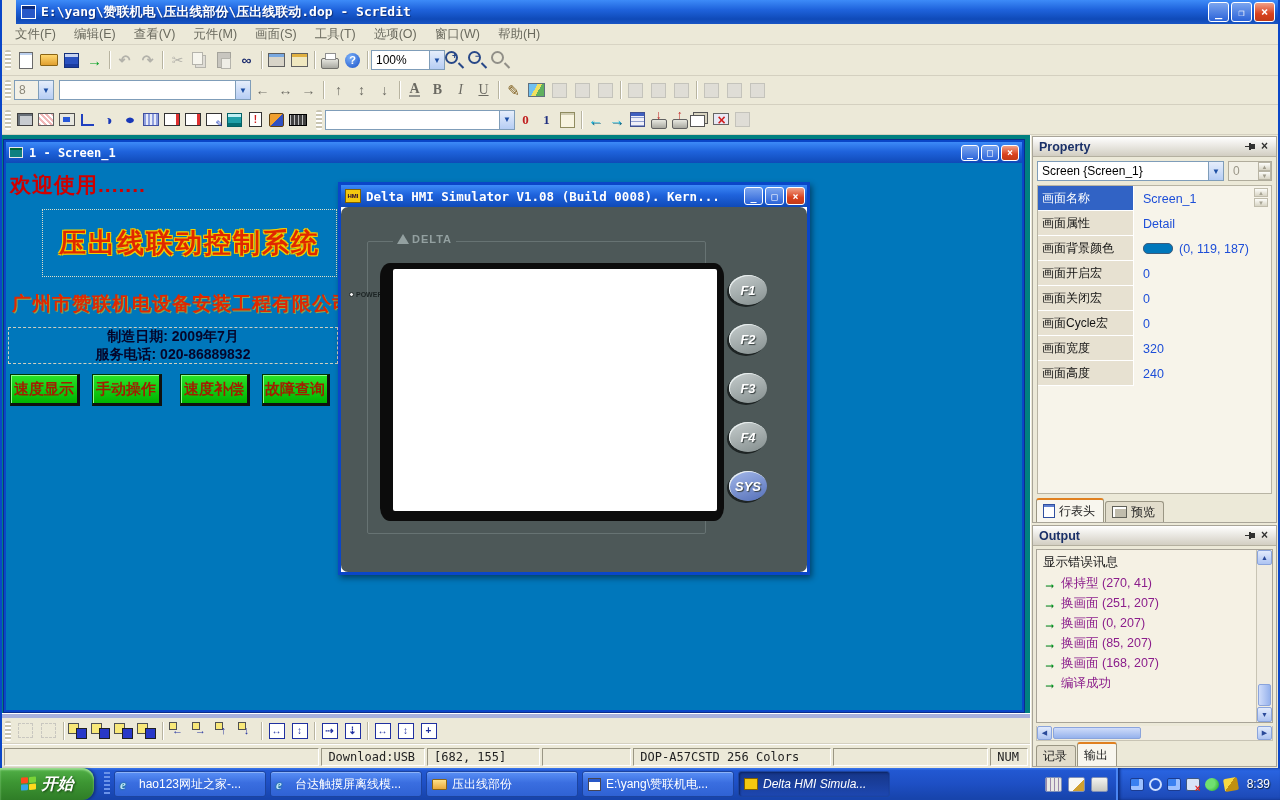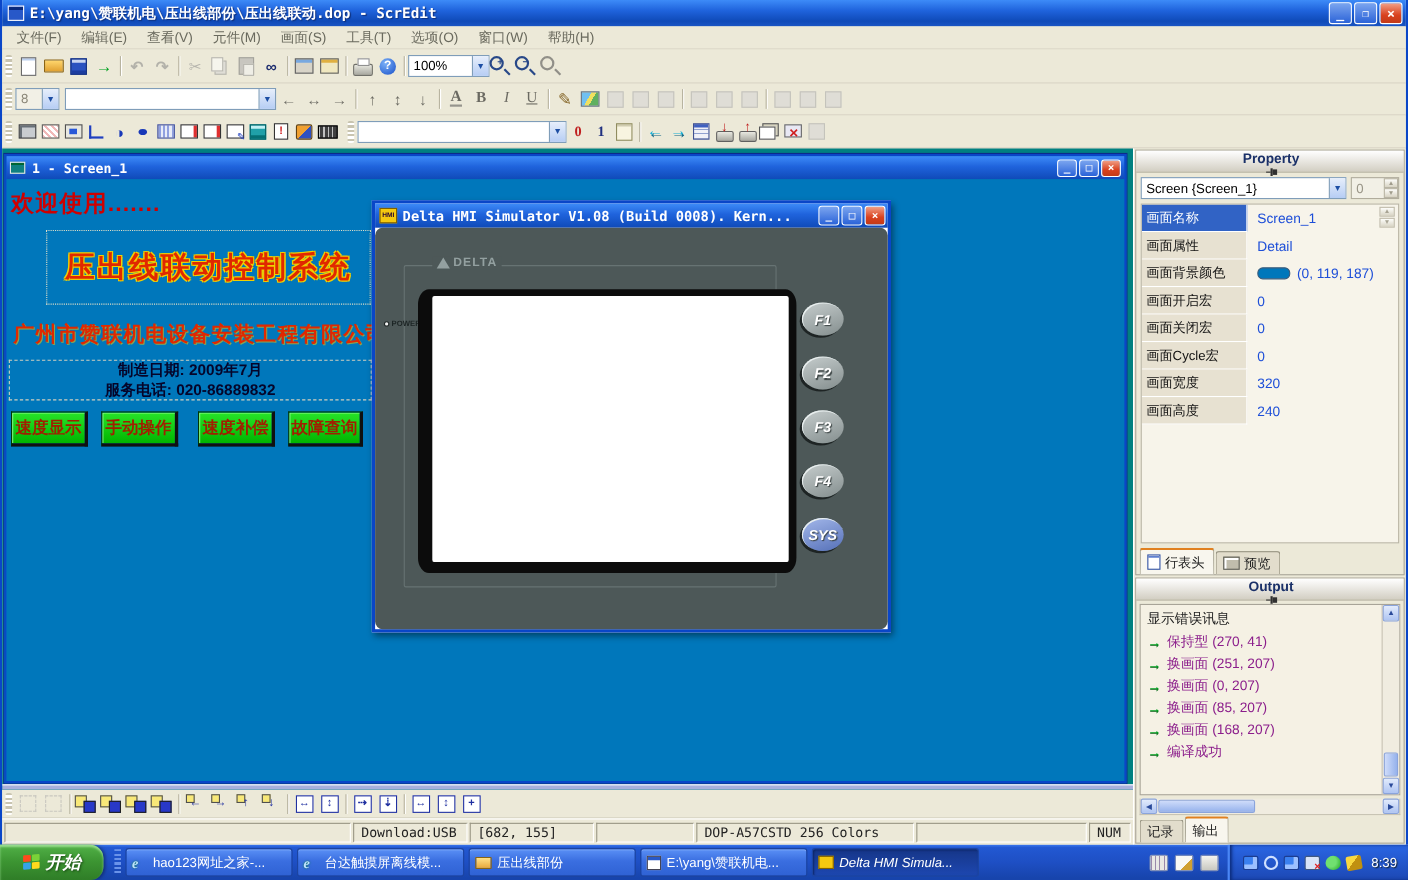--- a/index.html
+++ b/index.html
@@ -2,21 +2,21 @@
 <html><head>
 <meta charset="utf-8">
 <style>
   * { margin:0; padding:0; box-sizing:border-box; }
   html,body { width:1280px; height:800px; overflow:hidden; }
   body { font-family:"Liberation Sans", sans-serif; font-size:12px; background:#ece9d8; }
   .app { width:1280px; height:800px; display:flex; flex-direction:column; }
   .frame { flex:1; display:flex; flex-direction:column; border-left:2px solid #0a46c8; border-right:2px solid #0a46c8; background:#ece9d8; min-height:0; }
 
   
-  .titlebar { height:24px; background:linear-gradient(180deg,#3d8bf8 0%,#1f63dc 40%,#0f4ab8 80%,#1a55c4 100%); display:flex; align-items:center; padding:0 3px 0 5px; }
+  .titlebar { height:24px; background:linear-gradient(180deg,#3d8bf8 0%,#1f63dc 40%,#0f4ab8 80%,#1a55c4 100%); display:flex; align-items:center; padding:0 3px 0 5px;margin-left:14px; }
   .app-icon { width:15px; height:14px; background:#2858c8; border:1px solid #fff; box-shadow:inset 0 3px 0 #0a2a7a; margin-right:5px; }
   .title-text { flex:1; color:#fff; font:bold 13px "DejaVu Sans Mono", monospace; text-shadow:1px 1px 1px #10307a; white-space:nowrap; overflow:hidden; }
   .winbtns { display:flex; gap:2px; }
   .wbtn { width:21px; height:20px; border:1px solid #fff; border-radius:3px; background:linear-gradient(#7ba5ef,#2b63d8); color:#fff; font:bold 12px "DejaVu Sans Mono",monospace; display:flex; align-items:center; justify-content:center; }
   .wbtn.close { background:linear-gradient(#f1a087,#d9411e 60%,#c23a17); }
   .wbtn.small-glyph { font-size:10px; }
 
   
   .menubar { height:21px; display:flex; align-items:center; padding-left:4px; background:#ece9d8; border-bottom:1px solid #d8d4c4; }
   .menu-item { padding:2px 9px; color:#6a6a5e; font-size:12.5px; }
@@ -135,21 +135,21 @@
   .lcd { position:absolute; left:13px; top:6px; right:7px; bottom:10px; background:#fff; border-radius:2px; }
   .fkeys { position:absolute; left:388px; top:68px; width:40px; display:flex; flex-direction:column; gap:19px; }
   .fkey { width:38px; height:30px; border-radius:50%; background:linear-gradient(160deg,#c6cdcd,#848e8e); box-shadow:-2px 2px 0 rgba(10,14,14,.7), inset 1px 1px 0 #e8eeee; color:#fff; font:bold italic 13px "Liberation Sans",sans-serif; display:flex; align-items:center; justify-content:center; text-shadow:1px 1px 1px #384040; }
   .fkey.sys { background:linear-gradient(160deg,#a4b8ea,#5570b8); }
 
   
   .right-dock { width:252px; display:flex; flex-direction:column; background:#ece9d8; border-left:1px solid #fff; }
   .panel { display:flex; flex-direction:column; border:1px solid #a8a498; margin:1px; background:#ece9d8; }
   .prop-panel { height:387px; }
   .out-panel { flex:1; min-height:0; }
-  .phead { height:20px; display:flex; align-items:center; padding:0 4px 0 6px; background:linear-gradient(#ffffff,#d2cec2); border-bottom:1px solid #b4b0a0; color:#1a3068; font-weight:bold; font-size:12.5px;flex-direction:column; }
+  .phead { height:20px; display:flex; align-items:center; padding:0 4px 0 6px; background:linear-gradient(#ffffff,#d2cec2); border-bottom:1px solid #b4b0a0; color:#1a3068; font-weight:bold; font-size:12.5px; }
   .phead .sp { flex:1; }
   .pin { width:14px; height:14px; display:flex; align-items:center; justify-content:center; }
   .phead .x { width:15px; height:14px; text-align:center; font:bold 12px "Liberation Sans",sans-serif; color:#303030; line-height:13px; }
 
   .prop-combo-row { display:flex; gap:4px; padding:4px 4px 3px 4px; }
   .prop-combo { flex:1; }
   .spin { width:44px; height:20px; background:#f2f0e6; border:1px solid #b0ac9c; display:flex; align-items:center; padding-left:4px; color:#9a9688; }
   .spin .uds { margin-left:auto; width:13px; height:100%; display:flex; flex-direction:column; }
   .spin .uds span { flex:1; font-size:6px; color:#a09c8c; background:linear-gradient(#fdfdfa,#d8d4c4); border:1px solid #b8b4a4; display:flex; align-items:center; justify-content:center; }
 

